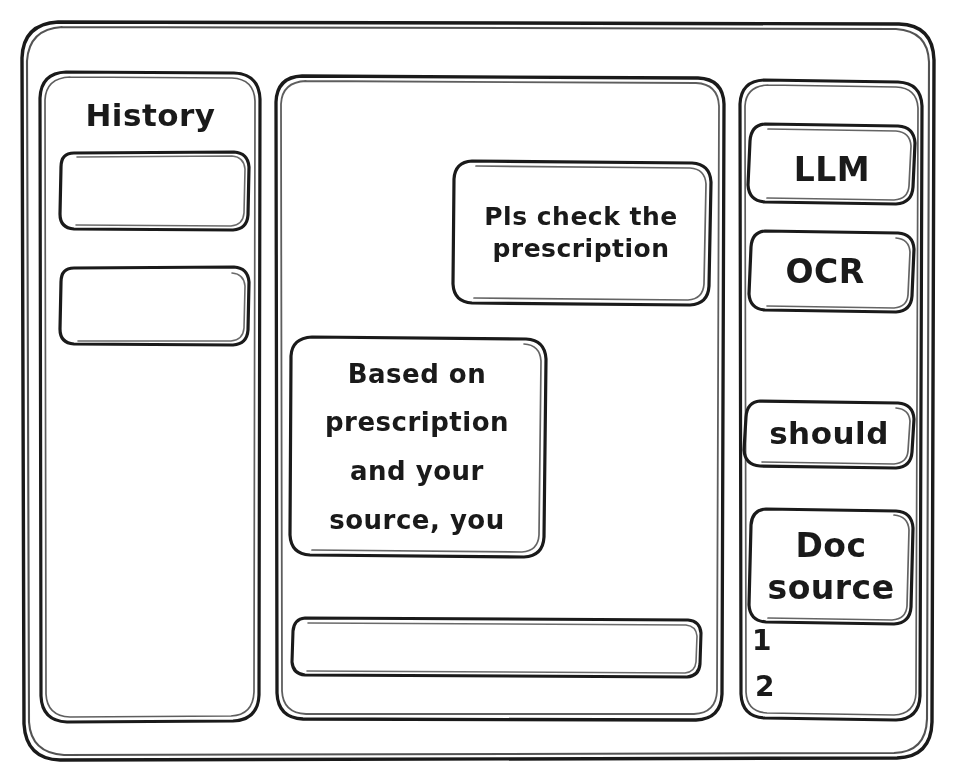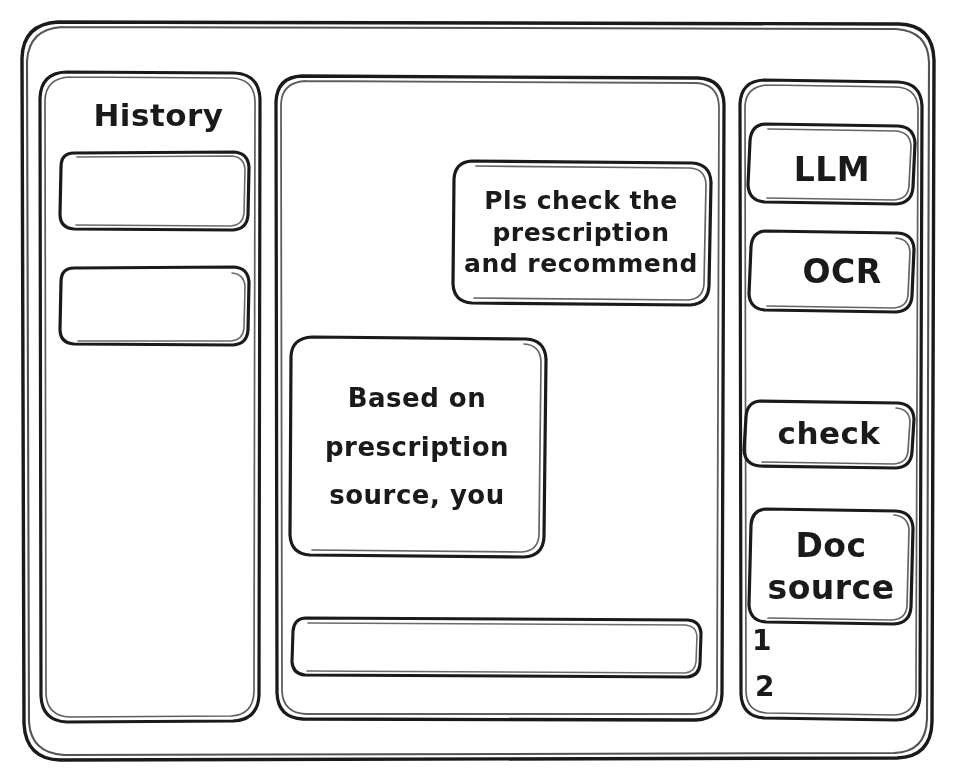--- a/index.html
+++ b/index.html
@@ -54,21 +54,21 @@
     letter-spacing: 0.5px;
     line-height: 1.26;
   }
 
   
   #window-frame { left: 22px; top: 20px; width: 913px; height: 740px; }
 
   
   #history-panel { left: 40px; top: 72px; width: 220px; height: 650px; }
   #history-title {
-    left: 56px; top: 92px; width: 205px; height: 48px;
+    left: 48px; top: 92px; width: 205px; height: 48px;
     font-size: 31px;
   }
   #history-item-1 { left: 60px; top: 152px; width: 188px; height: 78px; }
   #history-item-2 { left: 60px; top: 267px; width: 188px; height: 78px; }
 
   
   #chat-panel { left: 276px; top: 76px; width: 448px; height: 644px; }
   #chat-title {
     left: 288px; top: 96px; width: 424px; height: 52px;
     font-size: 33px;
@@ -79,21 +79,21 @@
   }
   #assistant-bubble {
     left: 288px; top: 336px; width: 258px; height: 222px;
     font-size: 26px; padding: 6px 10px; gap: 16px;
   }
   #composer { left: 292px; top: 617px; width: 408px; height: 60px; }
 
   
   #tools-panel { left: 740px; top: 80px; width: 182px; height: 640px; }
   #tool-llm { left: 750px; top: 123px; width: 164px; height: 94px; font-size: 33px; }
-  #tool-ocr { left: 750px; top: 230px; width: 152px; height: 83px; font-size: 33px; padding-left: 32px; }
+  #tool-ocr { left: 733px; top: 230px; width: 152px; height: 83px; font-size: 33px; padding-left: 32px; }
   #tool-params { left: 744px; top: 400px; width: 170px; height: 68px; font-size: 31px; }
   #tool-docsource { left: 750px; top: 508px; width: 162px; height: 117px; font-size: 33px; }
   #doc-item-1 {
     left: 752px; top: 622px; width: 40px; height: 38px;
     font-size: 28px; justify-content: flex-start;
   }
   #doc-item-2 {
     left: 755px; top: 668px; width: 40px; height: 38px;
     font-size: 28px; justify-content: flex-start;
   }
@@ -173,35 +173,35 @@
   <div class="box" id="history-panel"></div>
   <div class="box hand" id="history-title">History</div>
   <div class="box hand" id="history-item-1"></div>
   <div class="box hand" id="history-item-2"></div>
 
   <div class="box" id="chat-panel"></div>
 
   <div class="box hand multiline" id="user-bubble">
     <span>Pls check the</span>
     <span>prescription</span>
-    <span>and recommend</span>
   </div>
 
   <div class="box hand multiline" id="assistant-bubble">
     <span>Based on</span>
     <span>prescription</span>
+    <span>and your</span>
     <span>source, you</span>
   </div>
 
   <div class="box hand" id="composer" placeholder=""></div>
 
   <div class="box" id="tools-panel"></div>
   <div class="box hand" id="tool-llm">LLM</div>
   <div class="box hand" id="tool-ocr">OCR</div>
-  <div class="box hand" id="tool-params">check</div>
+  <div class="box hand" id="tool-params">should</div>
 
   <div class="box hand multiline" id="tool-docsource">
     <span>Doc</span>
     <span>source</span>
   </div>
 
   <div class="box hand" id="doc-item-1">1</div>
   <div class="box hand" id="doc-item-2">2</div>
 
 </div>

